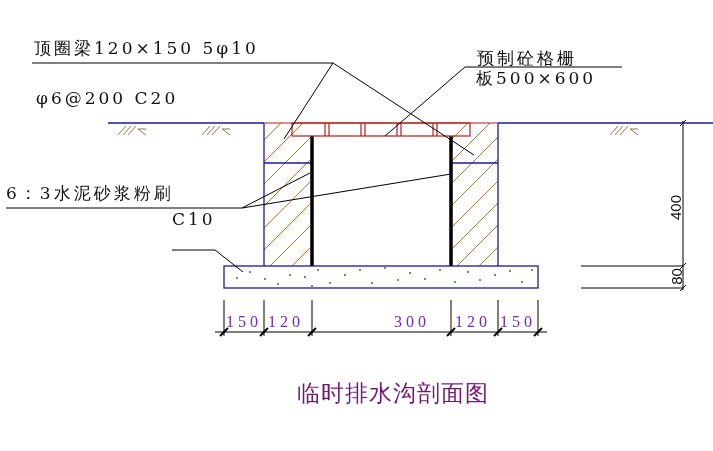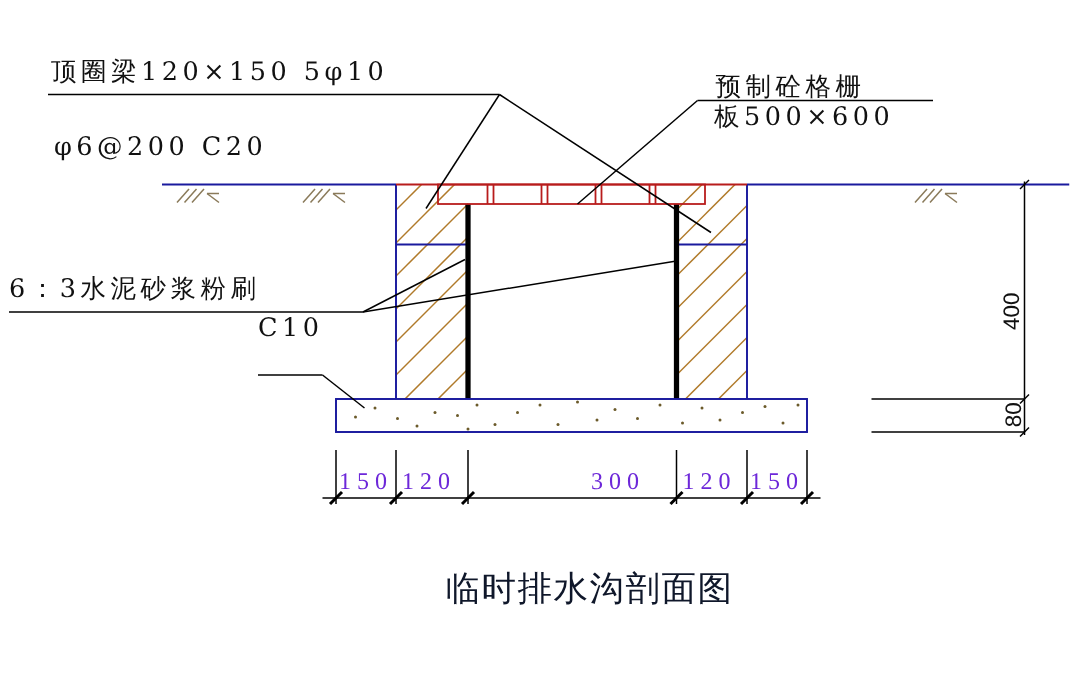--- a/index.html
+++ b/index.html
@@ -1,21 +1,21 @@
 <!DOCTYPE html>
 <html><head>
 <meta charset="utf-8">
 <style>
   html, body { margin: 0; padding: 0; background: #ffffff; }
   body { width: 713px; height: 451px; position: relative; overflow: hidden; font-family: "DejaVu Serif", "Liberation Serif", serif; }
   svg { position: absolute; left: 0; top: 0; }
   .lbl { position: absolute; white-space: nowrap; color: #111; font-family: "DejaVu Serif", "Liberation Serif", serif; font-size: 17px; letter-spacing: 3px; line-height: 1; }
   .dimtxt { position: absolute; white-space: nowrap; color: #6d28d9; font-family: "Liberation Serif", "DejaVu Serif", serif; font-size: 16px; letter-spacing: 4px; line-height: 1; }
   .vdim { position: absolute; white-space: nowrap; color: #111; font-family: "Liberation Sans", "DejaVu Sans", sans-serif; font-size: 15px; line-height: 1; transform: rotate(-90deg); transform-origin: center center; }
-  .title { position: absolute; left: 297px; top: 382px; font-size: 23px; color: #0f172a; letter-spacing: 1px; font-family: "DejaVu Sans", "Liberation Sans", sans-serif; line-height: 1; }
+  .title { position: absolute; left: 297px; top: 382px; font-size: 23px; color: #701a75; letter-spacing: 1px; font-family: "DejaVu Sans", "Liberation Sans", sans-serif; line-height: 1; }
 </style>
 </head>
 <body>
 
 <svg width="713" height="451" viewBox="0 0 713 451">
   <defs>
     <clipPath id="leftWallClip">
         <rect x="264" y="123" width="48" height="143"></rect>
       </clipPath>
     <clipPath id="rightWallClip">

